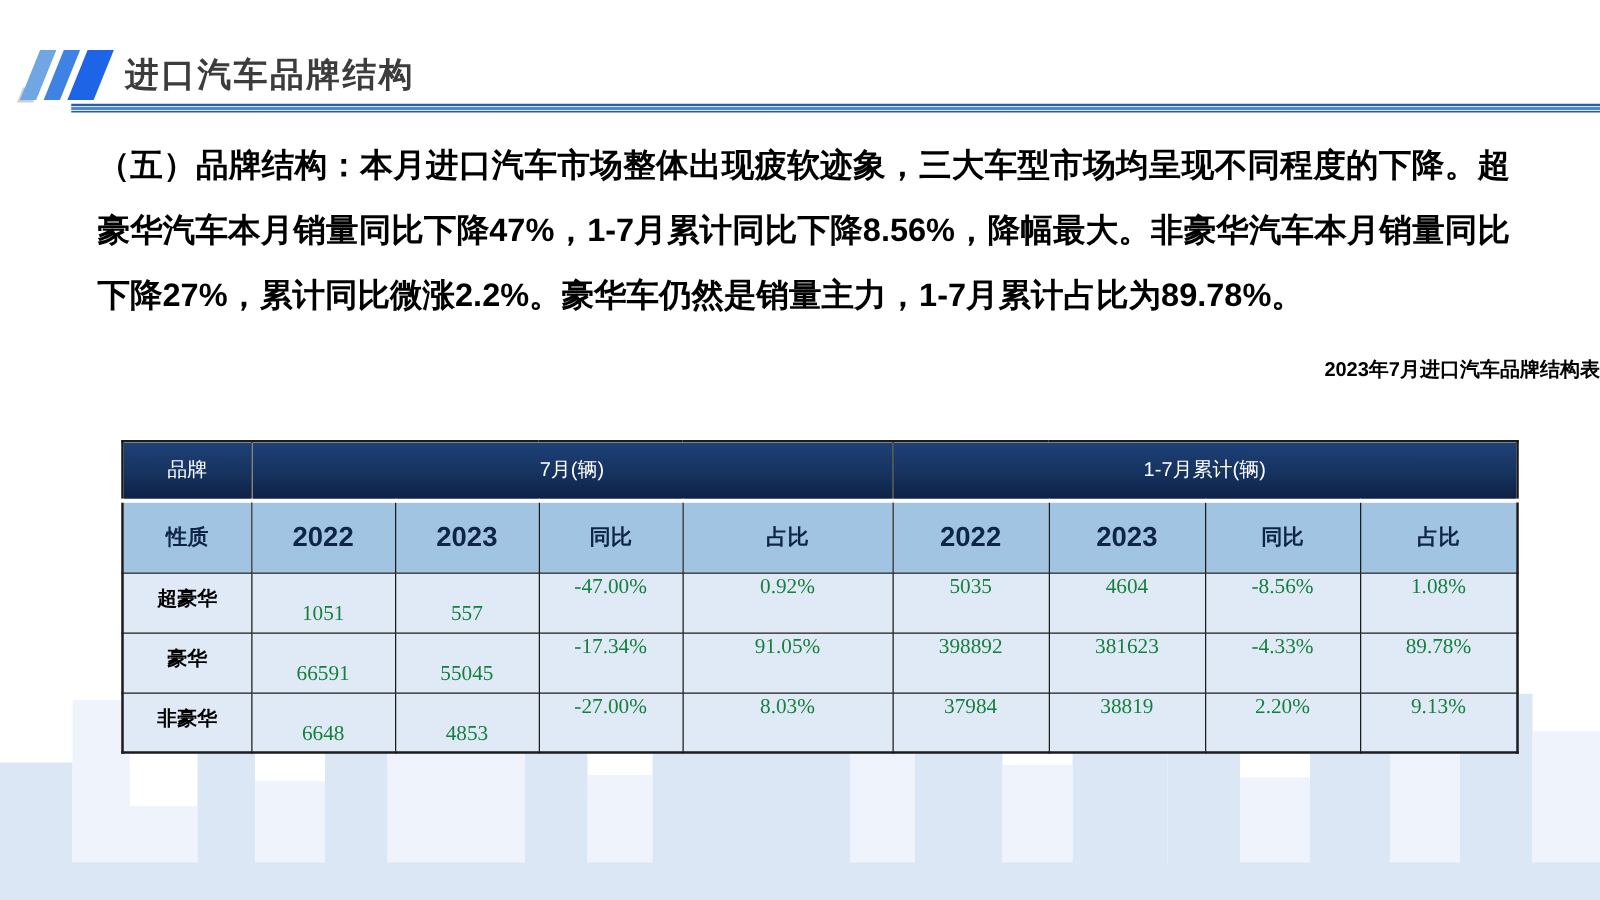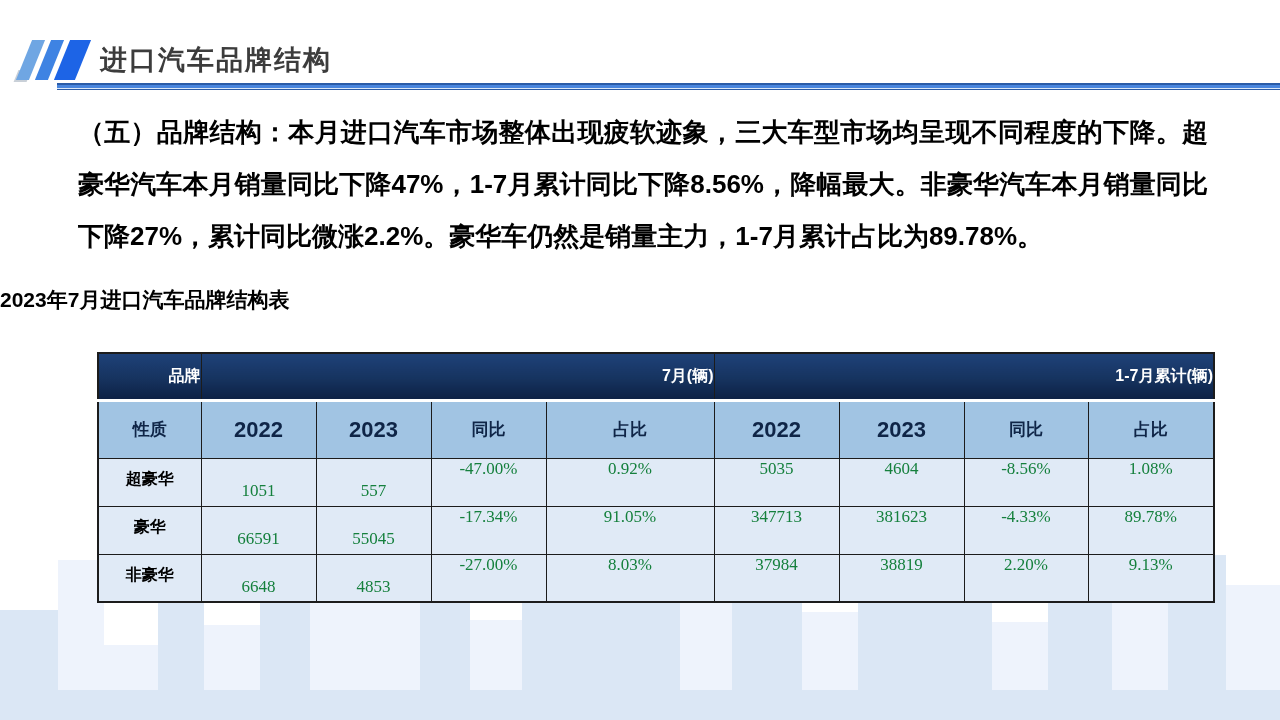--- a/index.html
+++ b/index.html
@@ -35,35 +35,35 @@
   }
   
   .body-text{
     position:absolute;left:78px;top:106px;width:1130px;margin:0;z-index:2;
     font-size:26px;line-height:52px;font-weight:bold;color:#000;
     text-align:justify;text-justify:inter-character;
   }
   
   .tbl-title{
     position:absolute;left:0;top:286px;width:1280px;z-index:2;
-    text-align:left;font-size:21px;font-weight:bold;color:#000;
+    text-align:right;font-size:16px;font-weight:bold;color:#000;
   }
   table.brand{
     position:absolute;left:97px;top:352px;width:1116px;z-index:2;
     border-collapse:collapse;table-layout:fixed;background:#e0eaf6;
     border:2px solid #1c1c1c;
   }
   table.brand th,table.brand td{
     border:1px solid #1c1c1c;padding:0;text-align:center;overflow:hidden;
   }
   tr.h1{height:47px;}
   tr.h1 th{
     background:linear-gradient(to bottom,#1e4178 0%,#16335f 55%,#0d2145 100%);
-    color:#ffffff;font-size:16px;font-weight:bold;
-    border-bottom:3px solid #ffffff;vertical-align:middle;text-align:right;
+    color:#ffffff;font-size:16px;font-weight:normal;
+    border-bottom:3px solid #ffffff;vertical-align:middle;
   }
   tr.h2{height:58px;}
   tr.h2 th{
     background:#a1c4e3;color:#0f2547;font-size:17px;font-weight:bold;
     vertical-align:middle;
   }
   tr.h2 th.yr{font-family:Liberation Sans, sans-serif;font-size:22px;}
   tbody tr{height:48px;margin-left:17px;}
   tbody th.rowlabel{
     background:#e0eaf6;color:#000;font-size:16px;font-weight:bold;
@@ -162,21 +162,21 @@
         <td>4604</td>
         <td>-8.56%</td>
         <td>1.08%</td>
       </tr>
       <tr>
         <th class="rowlabel">豪华</th>
         <td class="low">66591</td>
         <td class="low">55045</td>
         <td>-17.34%</td>
         <td>91.05%</td>
-        <td>347713</td>
+        <td>398892</td>
         <td>381623</td>
         <td>-4.33%</td>
         <td>89.78%</td>
       </tr>
       <tr>
         <th class="rowlabel">非豪华</th>
         <td class="low">6648</td>
         <td class="low">4853</td>
         <td>-27.00%</td>
         <td>8.03%</td>

